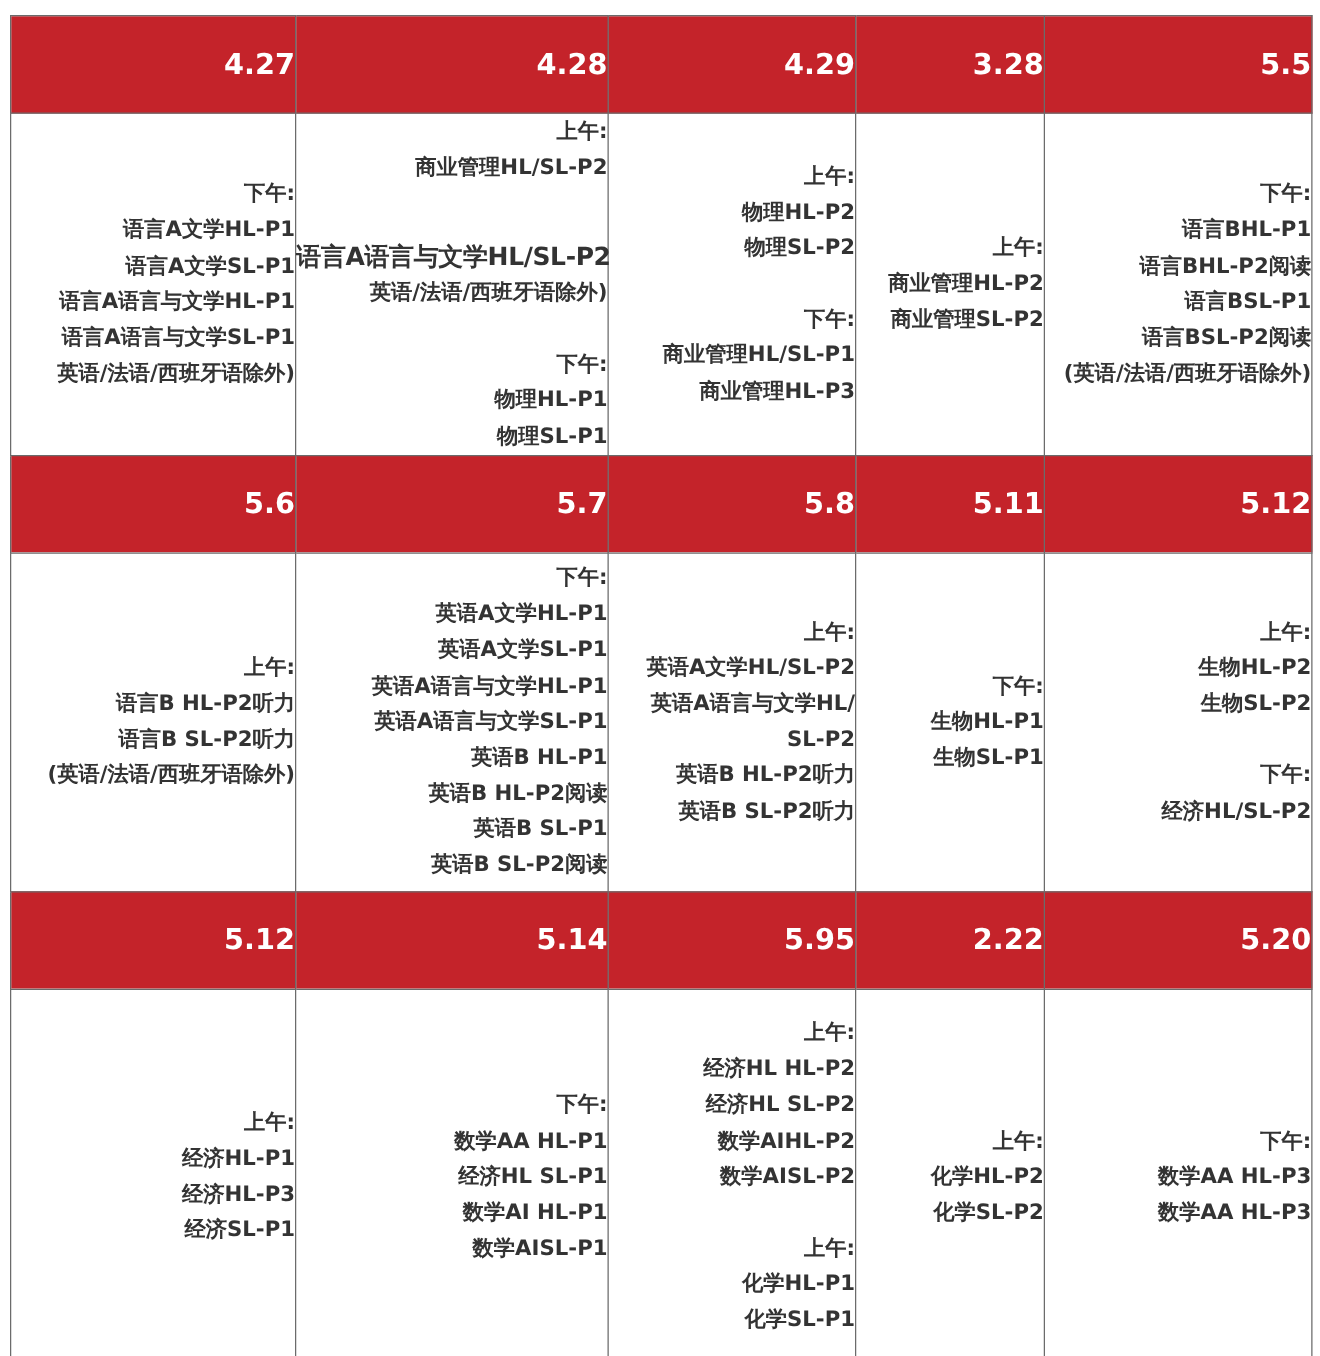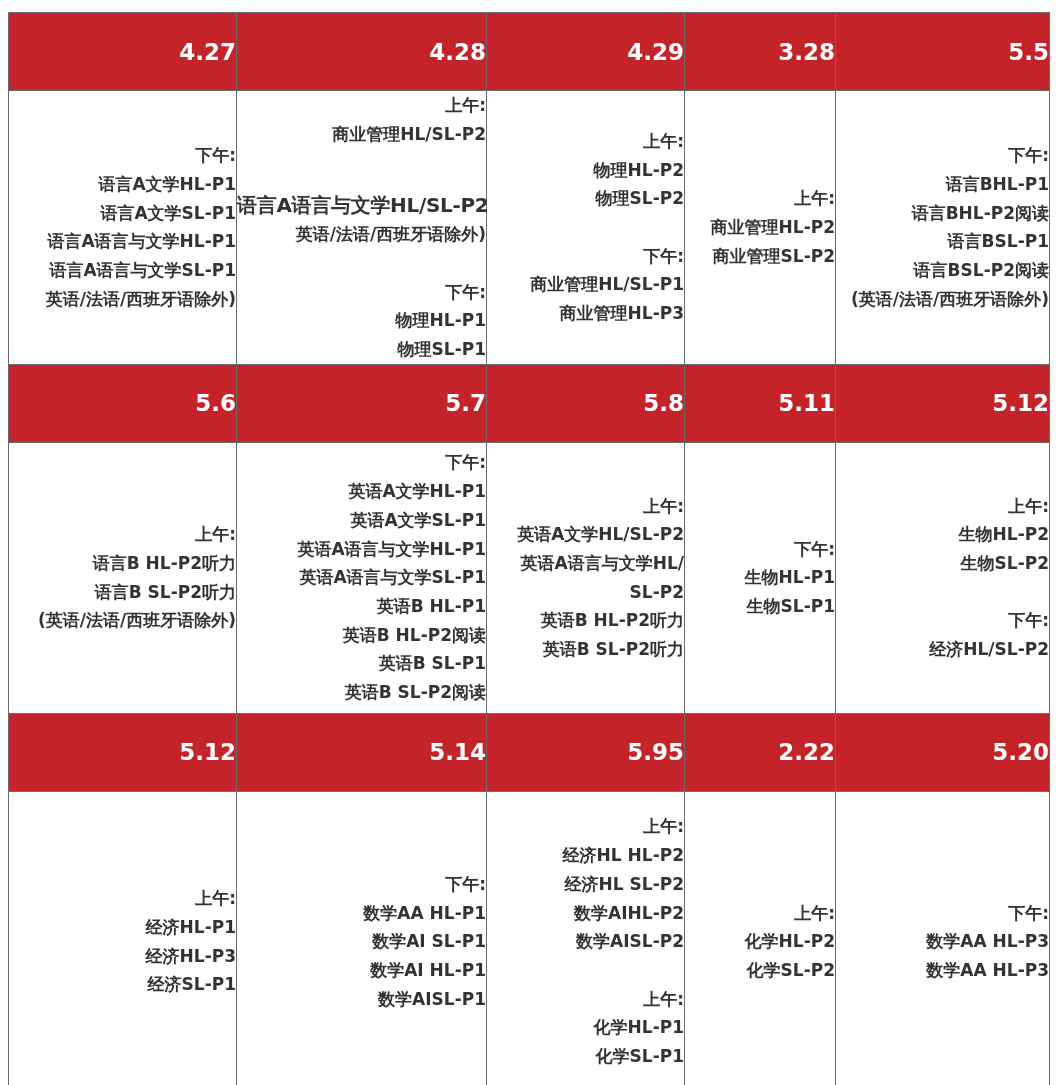--- a/index.html
+++ b/index.html
@@ -141,21 +141,21 @@
       <tr class="body-row r3">
         <td>
           <span class="line">上午:</span>
           <span class="line">经济HL-P1</span>
           <span class="line">经济HL-P3</span>
           <span class="line">经济SL-P1</span>
         </td>
         <td>
           <span class="line">下午:</span>
           <span class="line">数学AA HL-P1</span>
-          <span class="line">数学AI SL-P1</span>
+          <span class="line">经济HL SL-P1</span>
           <span class="line">数学AI HL-P1</span>
           <span class="line">数学AISL-P1</span>
         </td>
         <td>
           <span class="line">上午:</span>
           <span class="line">经济HL HL-P2</span>
           <span class="line">经济HL SL-P2</span>
           <span class="line">数学AIHL-P2</span>
           <span class="line">数学AISL-P2</span>
           <span class="gap"></span>

